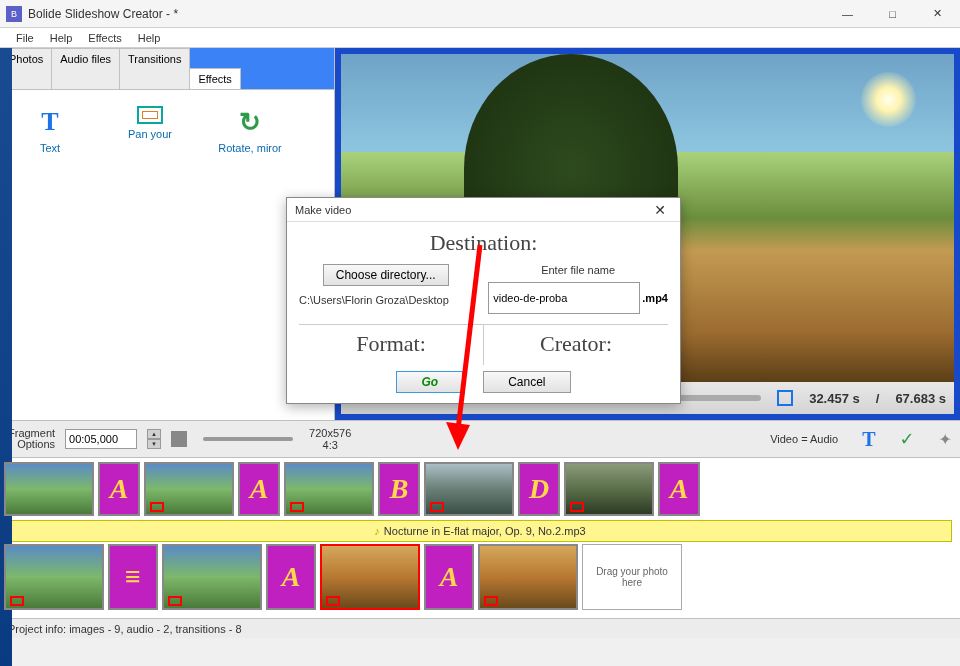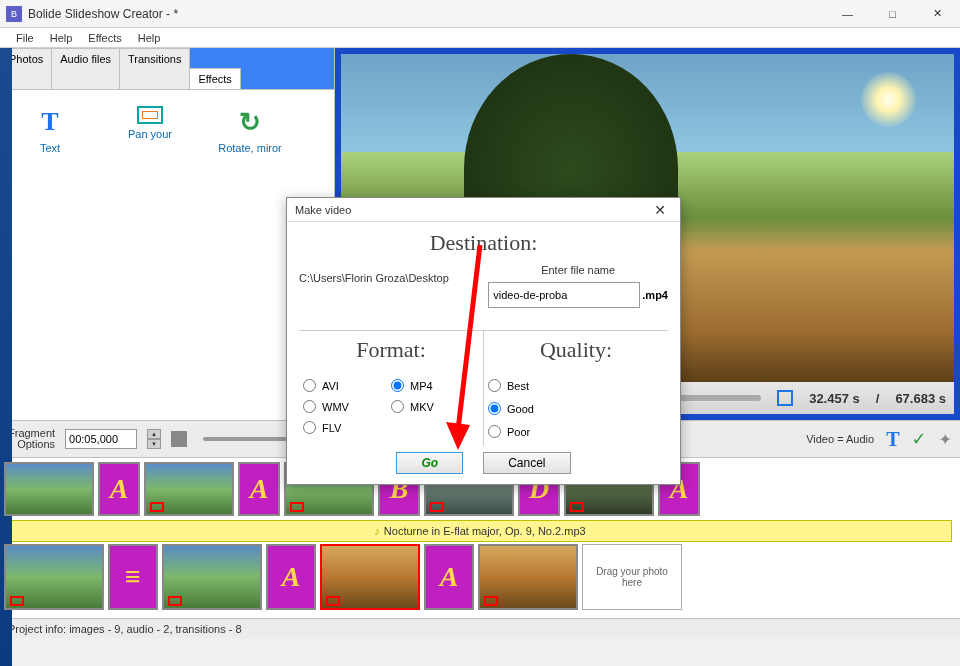--- a/index.html
+++ b/index.html
@@ -44,21 +44,21 @@
 .seek-bar { flex:1; height:6px; background:#aaa; border-radius:3px; margin:0 8px; }
 .fs-btn { width:16px; height:16px; border:2px solid #1a73e8; cursor:pointer; }
 .time-display { font-size:13px; font-weight:bold; color:#333; margin-left:8px; }
 
 
 .timeline-toolbar { height:38px; background:#ececec; border-top:1px solid #c0c0c0; border-bottom:1px solid #c0c0c0; display:flex; align-items:center; padding:0 8px; gap:10px; font-size:11px; color:#333; }
 .duration-input { width:72px; height:20px; border:1px solid #999; font-size:11px; padding:0 3px; background:#fff; }
 .spinner { display:flex; flex-direction:column; }
 .spinbtn{width:14px;height:10px;background:#d0d0d0;border:1px solid #999;font-size:7px;display:flex;align-items:center;justify-content:center;}
 .zoom-rail{flex:1;max-width:90px;height:4px;background:#999;border-radius:2px;margin: 0 6px;}
-.tool-right { margin-left:auto; display:flex; align-items:center; gap:12px; }
+.tool-right { margin-left:auto; display:flex; align-items:center; gap:24px; }
 .tool-text-icon{color:#1a73e8;font-family:"Times New Roman";font-size:20px;font-weight:bold;}
 .tool-check{color:#2e9b4b;font-size:18px;}
 .tool-spark{color:#888;font-size:16px;}
 
 
 .timeline { background:#fff; padding:4px; }
 .timeline-row { display:flex; gap:4px; height:54px; margin-bottom:4px; }
 .clip { border:2px solid #888; background:#eee; position:relative; overflow:hidden; }
 .clip-photo { background: linear-gradient(#5a8cc5,#7db86a,#4a7a3a); }
 .clip-photo.sunset { background: linear-gradient(#d4a85a,#b87832,#6b4a1c); }
@@ -80,23 +80,23 @@
 .dialog-title{height:24px;display:flex;align-items:center;padding:0 8px;font-size:11px;color:#333;border-bottom:1px solid #ddd;}
 .dialog-close{margin-left:auto;font-size:14px;cursor:pointer;padding:0 6px;}
 .dialog-body{padding:6px 12px 10px;}
 .section-heading{font-family:"Times New Roman",serif;font-size:22px;color:#444;text-align:center;margin:2px 0 8px;}
 .dest-row{display:flex;gap:16px;}
 .dest-left,.dest-right{flex:1;}
 .choose-btn{display:block;margin:0 auto;padding:3px 12px;font-size:12px;background:linear-gradient(#f8f8f8,#e2e2e2);border:1px solid #999;cursor:pointer;}
 .dest-path{font-size:11px;text-align:left;margin-top:8px;color:#333;}
 .field-label{font-size:11px;text-align:center;color:#333;margin-bottom:6px;}
 .filename-row{display:flex;align-items:center;}
-.filename-input{flex:1;height:26px;border:1px solid #999;font-size:11px;padding:0 4px;}
+.filename-input{flex:1;height:32px;border:1px solid #999;font-size:11px;padding:0 4px;}
 .ext-label{font-size:11px;font-weight:bold;margin-left:2px;}
-.columns{display:flex;margin-top:22px;}
+.columns{display:flex;margin-top:10px;}
 .col{flex:1;border-top:1px solid #ccc;padding-top:4px;}
 .col:first-child{border-right:1px solid #ccc;}
 .radio-grid{display:grid;grid-template-columns:1fr 1fr;gap:8px 0;padding:8px 4px;}
 .radio-col{display:flex;flex-direction:column;gap:10px;padding:8px 4px;}
 .radio-item{display:flex;align-items:center;font-size:11px;gap:6px;}
 .radio-item input{margin:0;}
 .dialog-buttons{display:flex;justify-content:center;gap:20px;margin-top:6px;}
 .dlg-btn{padding:3px 24px;font-size:12px;background:linear-gradient(#f8f8f8,#e2e2e2);border:1px solid #999;cursor:pointer;}
 .go-btn{color:#0a8a0a;font-weight:bold;border-color:#3a9be0;font-style:italic;}
 
@@ -263,72 +263,37 @@
 
 <div class="dialog-overlay">
   <div class="dialog-title">
     <span>Make video</span>
     <span class="dialog-close">✕</span>
   </div>
   <div class="dialog-body">
     <div class="section-heading">Destination:</div>
     <div class="dest-row">
       <div class="dest-left">
+        <button class="choose-btn">Choose directory...</button>
         <div class="dest-path">C:\Users\Florin Groza\Desktop</div>
       </div>
       <div class="dest-right">
         <div class="field-label">Enter file name</div>
         <div class="filename-row">
           <input class="filename-input" value="video-de-proba" style="">
           <span class="ext-label">.mp4</span>
         </div>
       </div>
     </div>
     <div class="columns">
       <div class="col">
         <div class="section-heading">Format:</div>
-        <div class="radio-grid">
-          <label class="radio-item">
-              <input type="radio" name="fmt" style="">
-              <span>AVI</span>
-            </label>
-          <label class="radio-item">
-              <input type="radio" name="fmt" checked="" style="">
-              <span>MP4</span>
-            </label>
-          <label class="radio-item">
-              <input type="radio" name="fmt" style="">
-              <span>WMV</span>
-            </label>
-          <label class="radio-item">
-              <input type="radio" name="fmt" style="">
-              <span>MKV</span>
-            </label>
-          <label class="radio-item">
-              <input type="radio" name="fmt" style="">
-              <span>FLV</span>
-            </label>
-        </div>
       </div>
       <div class="col">
-        <div class="section-heading">Quality:</div>
-        <div class="radio-col">
-          <label class="radio-item">
-              <input type="radio" name="q" style="">
-              <span>Best</span>
-            </label>
-          <label class="radio-item">
-              <input type="radio" name="q" checked="" style="">
-              <span>Good</span>
-            </label>
-          <label class="radio-item">
-              <input type="radio" name="q" style="">
-              <span>Poor</span>
-            </label>
-        </div>
+        <div class="section-heading">Creator:</div>
       </div>
     </div>
     <div class="dialog-buttons">
       <button class="dlg-btn go-btn">Go</button>
       <button class="dlg-btn">Cancel</button>
     </div>
   </div>
 </div>
 
 <svg class="arrow-annot" width="60" height="220">

